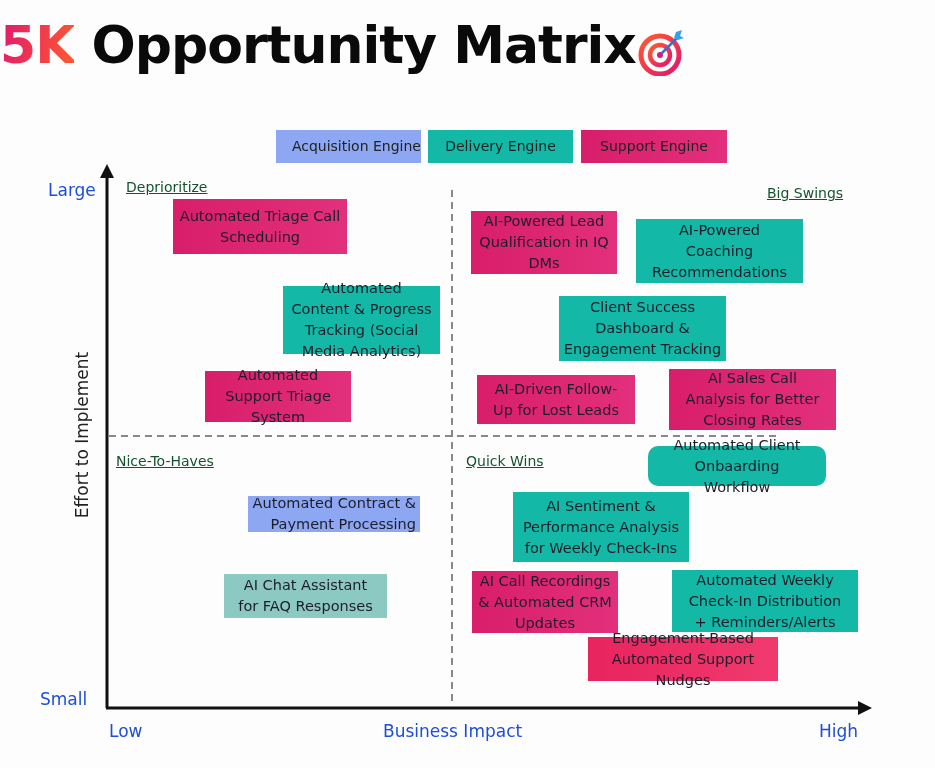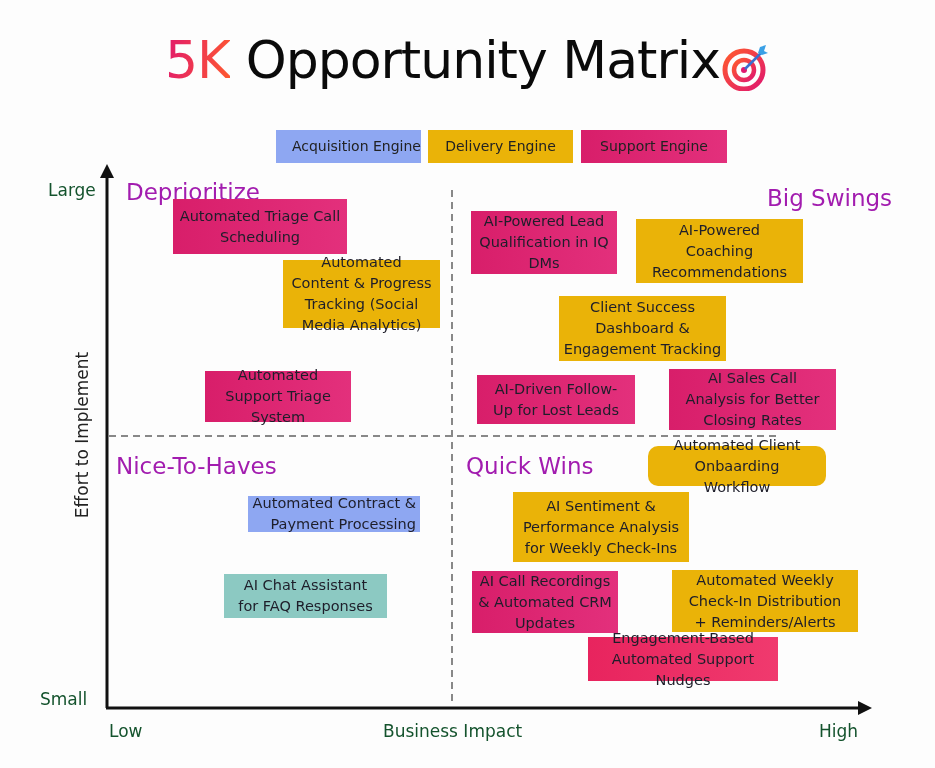--- a/index.html
+++ b/index.html
@@ -3,45 +3,45 @@
 <meta charset="utf-8">
 <style>
   html, body { margin: 0; padding: 0; }
   body {
     width: 935px; height: 768px; position: relative; overflow: hidden;
     background: #fdfdfd;
     font-family: "DejaVu Sans", sans-serif;
     color: #222;
   }
   .title {
-    position: absolute; left: 0; top: 23px; width: 935px; text-align: center;
-    font-family: "DejaVu Sans", sans-serif; font-weight: normal;
+    position: absolute; left: 0; top: 8px; width: 935px; 
+    font-family: "DejaVu Sans", sans-serif; font-weight: bold;
     font-size: 52px; letter-spacing: -1px; line-height: 74px;
     color: #0a0a0a;
   }
   .title .brand {
     background: linear-gradient(100deg, #e0186e 0%, #ff5a2e 100%);
     -webkit-background-clip: text; background-clip: text; color: transparent;
   }
   .target {
     display: inline-block; vertical-align: middle; position: relative;
     width: 48px; height: 48px; margin-left: 2px; top: -4px;
   }
   .legend { position: absolute; top: 130px; height: 33px; font-size: 14px; line-height: 33px; text-align: center; }
   .box {
     position: absolute; text-align: center; font-size: 14.5px; line-height: 21px;
     color: #1e1e2a; display: flex; align-items: center; justify-content: center;
     box-sizing: border-box; padding: 0 4px;
   }
   .support { background: linear-gradient(90deg, #d81e6a, #e3307c); }
-  .delivery { background: #eab308; }
+  .delivery { background: #14b8a6; }
   .acquisition { background: #8ea7f2; text-align: right; }
   .faq { background: #8cc9c2; }
-  .quad-label { position: absolute; font-size: 23px; color: #a21caf; }
-  .axis-text { position: absolute; font-size: 17px; color: #14532d; }
+  .quad-label { position: absolute; font-size: 14px; color: #14532d; text-decoration: underline; }
+  .axis-text { position: absolute; font-size: 17px; color: #1d4ed8; }
   .ylabel {
     position: absolute; left: 82px; top: 435px; font-size: 17px;
     transform: translate(-50%, -50%) rotate(-90deg); white-space: nowrap;
   }
 </style>
 </head>
 <body>
 
 <div class="title"><span class="brand">5K</span><span> Opportunity Matrix</span><span class="target"><svg width="48" height="48" viewBox="0 0 48 48">
   <defs>
@@ -76,21 +76,21 @@
 <div class="axis-text" style="left:109px; top:721px;">Low</div>
 <div class="axis-text" style="left:383px; top:721px;">Business Impact</div>
 <div class="axis-text" style="left:819px; top:721px;">High</div>
 
 <div class="quad-label" style="left:126px; top:179px;">Deprioritize</div>
 <div class="quad-label" style="left:767px; top:185px;">Big Swings</div>
 <div class="quad-label" style="left:116px; top:453px;">Nice-To-Haves</div>
 <div class="quad-label" style="left:466px; top:453px;">Quick Wins</div>
 
 <div class="box support" style="left:173px; top:199px; width:174px; height:55px;">Automated Triage Call Scheduling</div>
-<div class="box delivery" style="left:283px; top:260px; width:157px; height:68px; padding:16px 8px;">Automated Content &amp; Progress Tracking (Social Media Analytics)</div>
+<div class="box delivery" style="left:283px; top:286px; width:157px; height:68px; padding:16px 8px;">Automated Content &amp; Progress Tracking (Social Media Analytics)</div>
 <div class="box support" style="left:205px; top:371px; width:146px; height:51px;">Automated Support Triage System</div>
 
 <div class="box support" style="left:471px; top:211px; width:146px; height:63px;">AI-Powered Lead Qualification in IQ DMs</div>
 <div class="box delivery" style="left:636px; top:219px; width:167px; height:64px; padding:0 12px;">AI-Powered Coaching Recommendations</div>
 <div class="box delivery" style="left:559px; top:296px; width:167px; height:65px;">Client Success Dashboard &amp; Engagement Tracking</div>
 <div class="box support" style="left:477px; top:375px; width:158px; height:49px; padding:0 14px;">AI-Driven Follow-Up for Lost Leads</div>
 <div class="box support" style="left:669px; top:369px; width:167px; height:61px; padding:13px 8px;">AI Sales Call Analysis for Better Closing Rates</div>
 
 <div class="box acquisition" style="left:248px; top:496px; width:172px; height:36px;">Automated Contract &amp; Payment Processing</div>
 <div class="box faq" style="left:224px; top:574px; width:163px; height:44px; padding:0 14px;">AI Chat Assistant for FAQ Responses</div>

